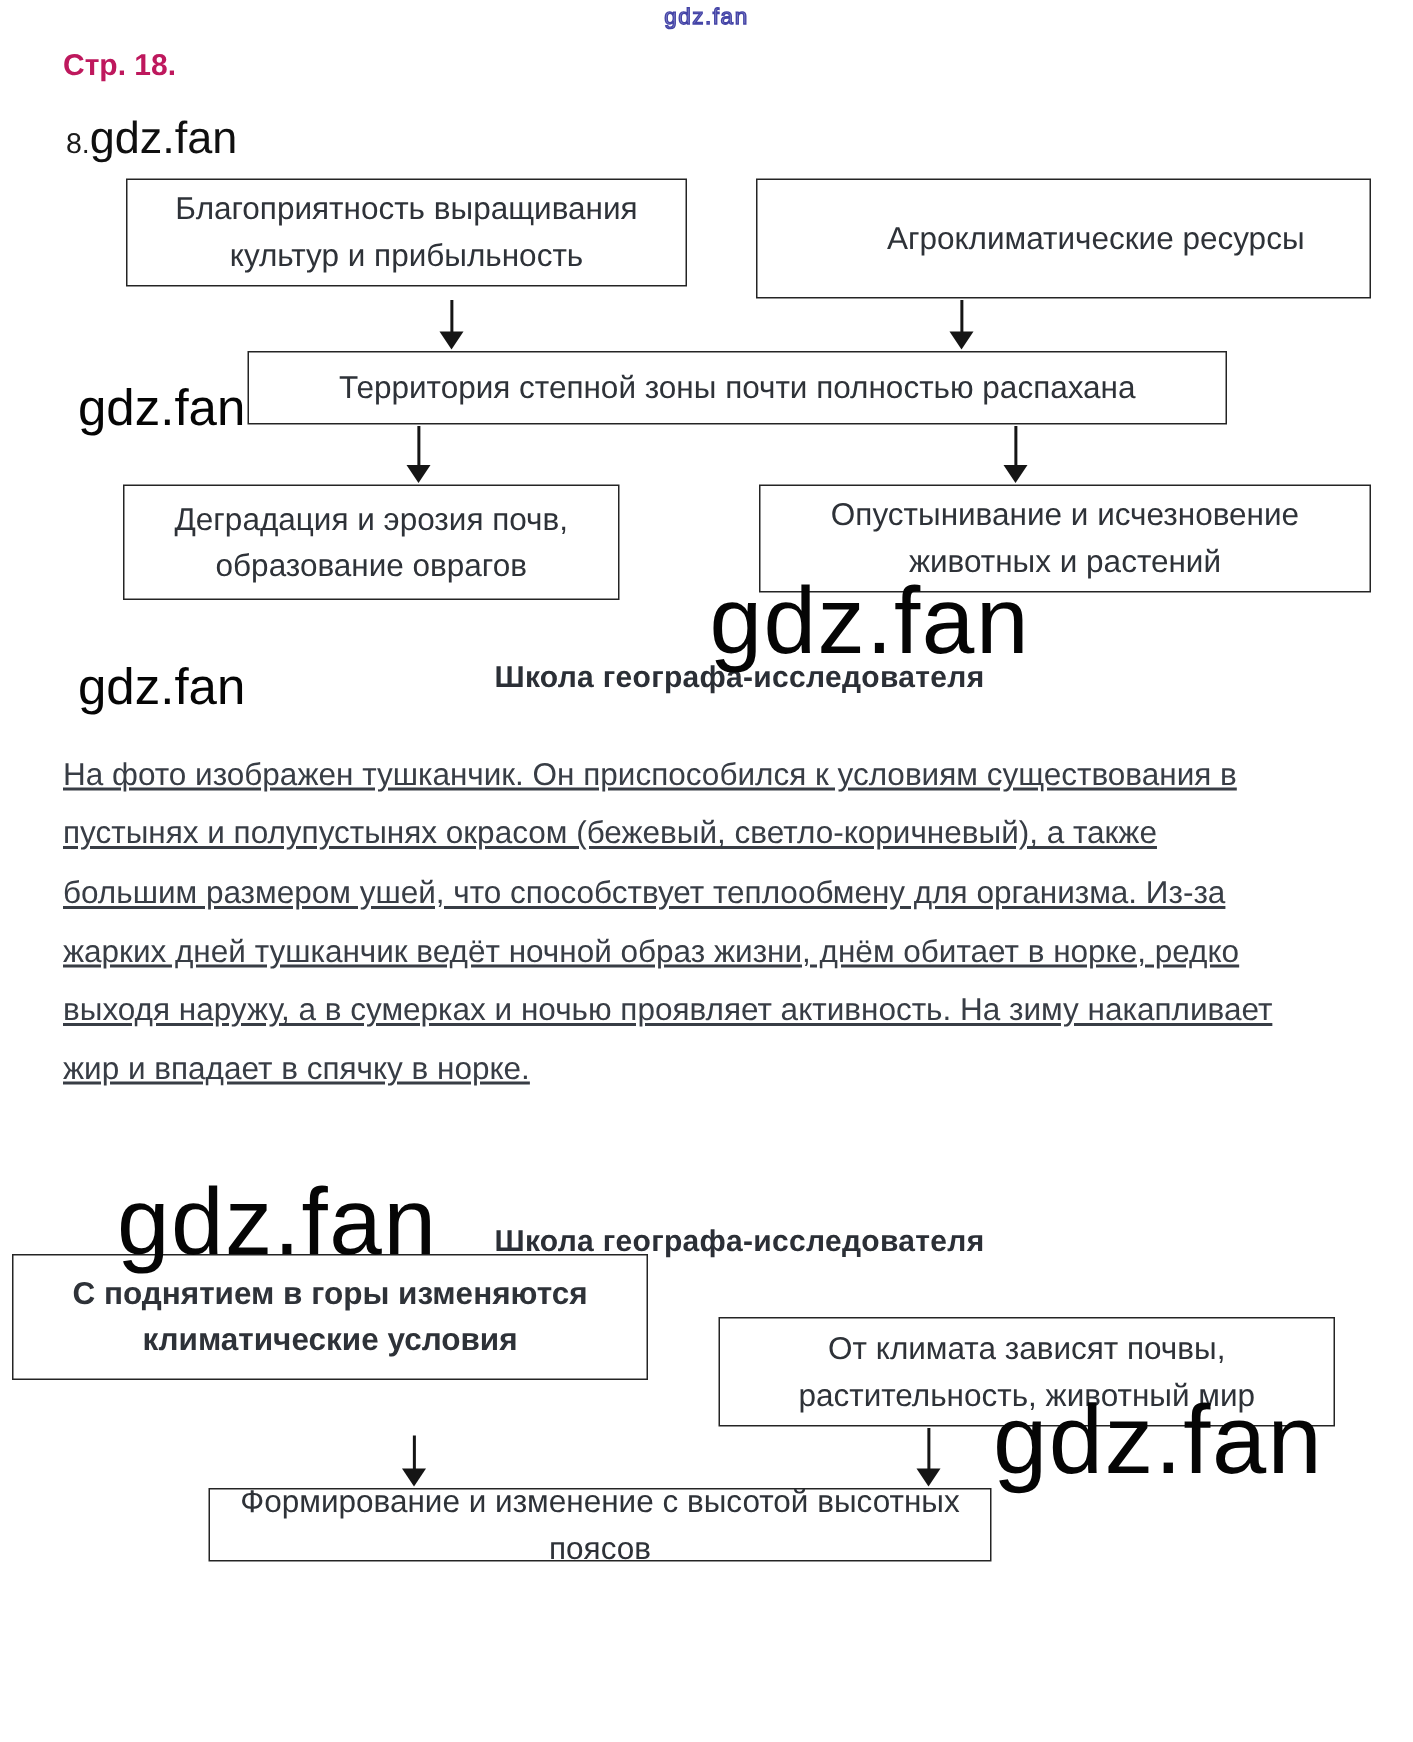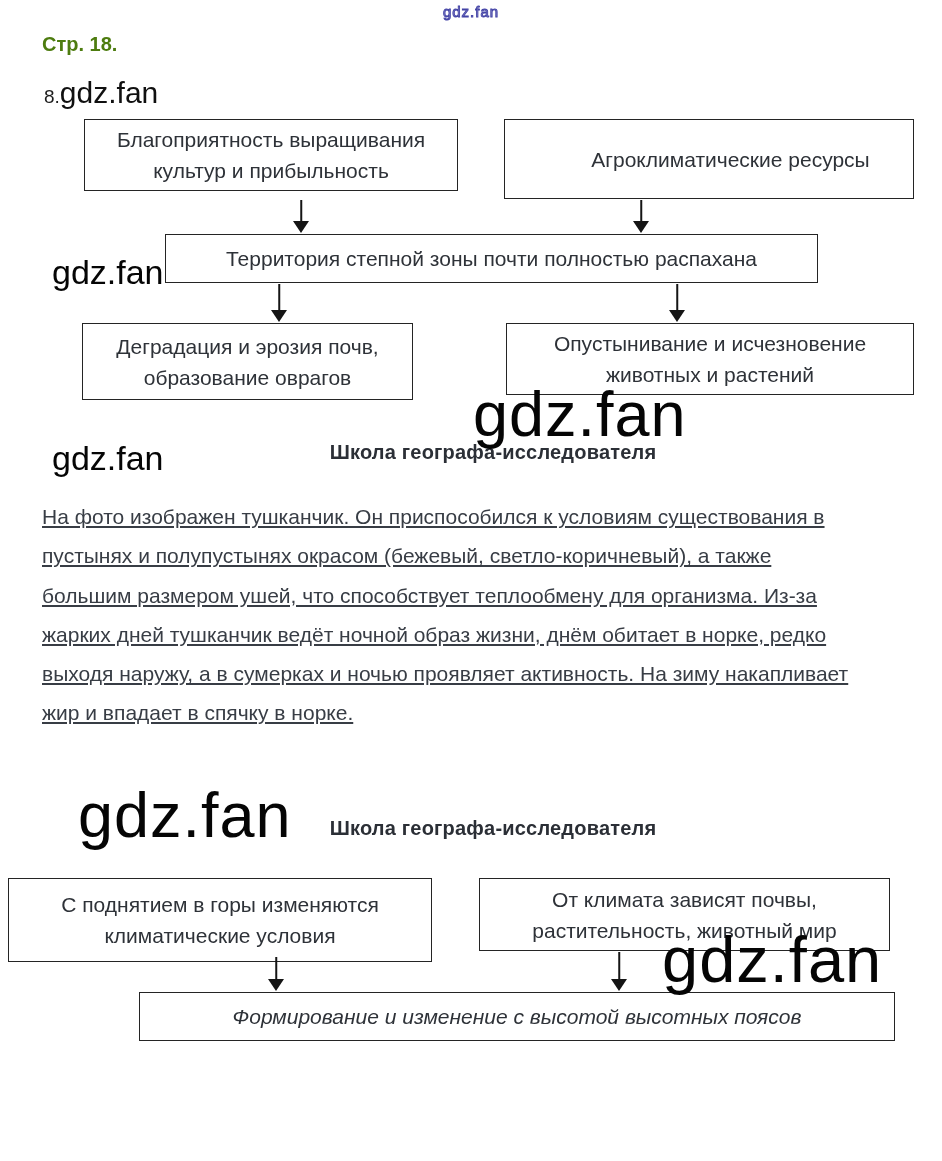--- a/index.html
+++ b/index.html
@@ -63,21 +63,21 @@
   .wm { color: #050505; z-index: 5; font-family: "Liberation Sans", sans-serif; }
   .wm-top {
     top: 3px; font-size: 15px; letter-spacing: 1px;
     color: #8a8ac8;
     -webkit-text-stroke: 0.9px #4343a6;
     z-index: 5;
   }
   .wm-mid { font-size: 34px; line-height: 40px; }
   .wm-big { font-size: 63px; line-height: 72px; letter-spacing: 1px; }
   
-  .page-label { left: 42px; top: 33px; font-size: 20px; font-weight: bold; color: #4d7c0f; }
+  .page-label { left: 42px; top: 33px; font-size: 20px; font-weight: bold; color: #be185d; }
   .task-row { left: 44px; top: 76px; display: flex; align-items: baseline; z-index: 5; }
   .task-num { font-size: 19px; color: #1c1c1c; }
   .task-wm  { font-size: 30px; color: #101010; }
   .heading1 { top: 441px; font-size: 20px; }
   .heading2 { top: 755px; font-size: 21px; }
   .heading3 { top: 817px; font-size: 20px; z-index: 1; }
   .paragraph { left: 42px; top: 497px; width: 896px; }
   .footer-label {
     top: 1120px; font-size: 29px; color: #141414;
     font-family: "DejaVu Sans", sans-serif;
@@ -144,38 +144,38 @@
   <div class="abs para paragraph">На фото изображен тушканчик. Он приспособился к условиям существования в
 пустынях и полупустынях окрасом (бежевый, светло-коричневый), а также
 большим размером ушей, что способствует теплообмену для организма. Из-за
 жарких дней тушканчик ведёт ночной образ жизни, днём обитает в норке, редко
 выходя наружу, а в сумерках и ночью проявляет активность. На зиму накапливает
 жир и впадает в спячку в норке.</div>
 
   <div class="abs wm wm-big" style="left:78px; top:779px;">gdz.fan</div>
   <div class="abs centered heading-bold heading3">Школа географа-исследователя</div>
 
-  <div class="fc-box" style="left:8px; top:878px; width:424px; height:84px;">
+  <div class="fc-box" style="left:8px; top:836px; width:424px; height:84px;font-weight:bold;">
     <div class="box-label">С поднятием в горы изменяются
 климатические условия</div>
   </div>
   <div class="fc-box" style="left:479px; top:878px; width:411px; height:73px;">
     <div class="box-label">От климата зависят почвы,
 растительность, животный мир</div>
   </div>
 
   <div class="arrow" style="left:268px; top:957px; height:34px;">
       <div class="stem"></div>
       <div class="head"></div>
     </div>
   <div class="arrow" style="left:611px; top:952px; height:39px;">
       <div class="stem"></div>
       <div class="head"></div>
     </div>
 
-  <div class="fc-box" style="left:139px; top:992px; width:756px; height:49px;font-style:italic;">
+  <div class="fc-box" style="left:139px; top:992px; width:522px; height:49px;">
     <div class="box-label">Формирование и изменение с высотой высотных поясов</div>
   </div>
 
   <div class="abs wm wm-big" style="left:662px; top:924px; font-size:65px;">gdz.fan</div>
 
 
 </div>
 
 </body></html>

